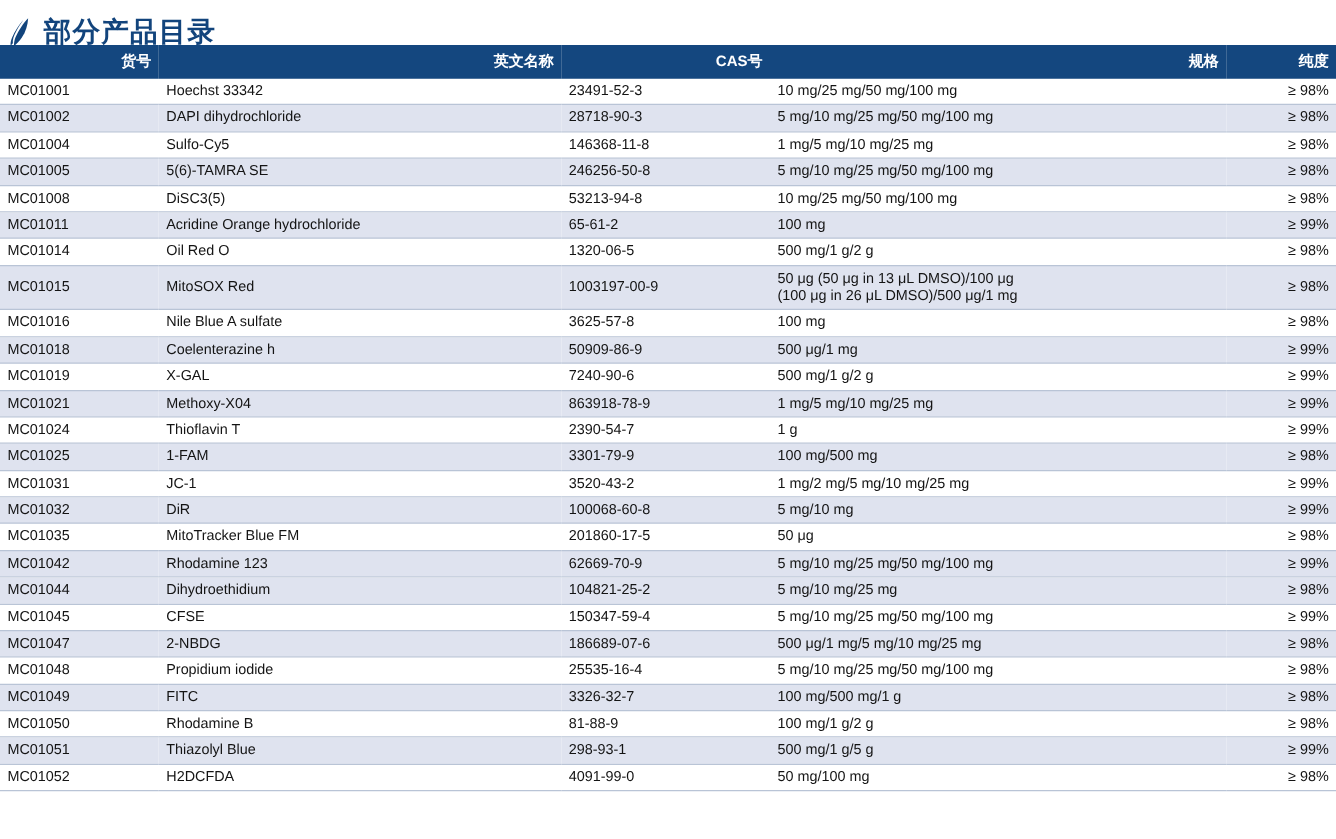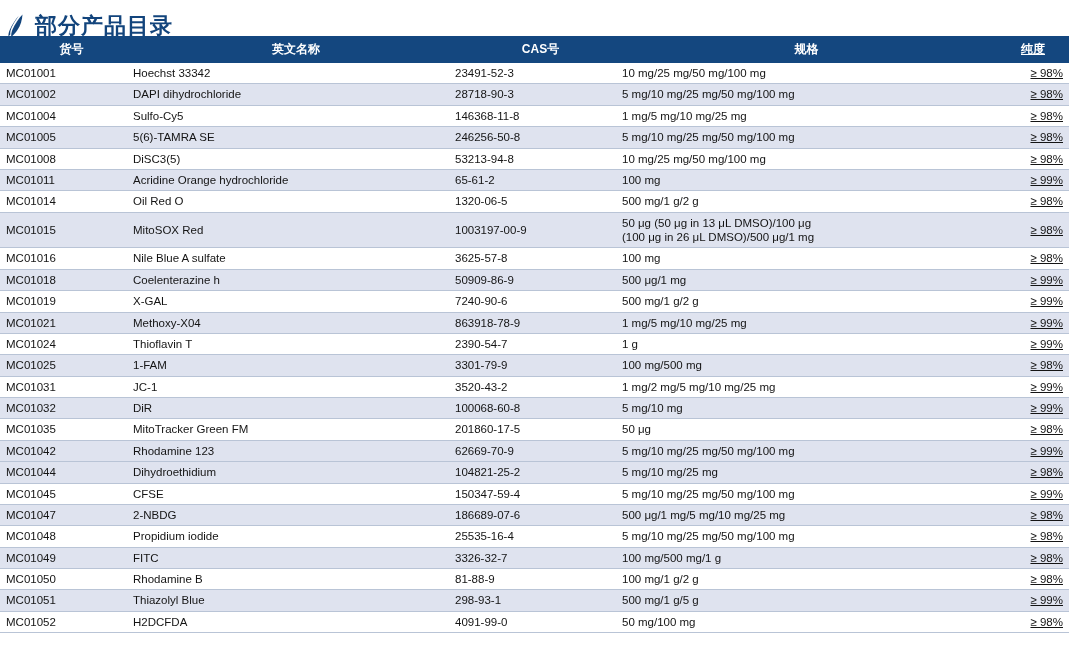--- a/index.html
+++ b/index.html
@@ -47,21 +47,21 @@
   table.catalog {
     border-collapse: collapse;
     width: 1069px;
     table-layout: fixed;
     font-size: 11.5px;
   }
   table.catalog thead th {
     background: #14477f;
     color: #ffffff;
     font-weight: bold;
-    text-align: center;
+    text-align: right;
     font-size: 12px;
     padding: 5px 6px 5px 22px;
     height: 22px;
     box-sizing: border-box;
     vertical-align: middle;
     white-space: nowrap;
   }
   table.catalog tbody td {
     padding: 3px 6px 3px 6px;
     vertical-align: middle;
@@ -82,21 +82,20 @@
   col.c-code   { width: 127px; }
   col.c-name   { width: 322px; }
   col.c-cas    { width: 167px; }
   col.c-spec   { width: 365px; }
   col.c-purity { width: 88px; }
 
   td.purity, th.purity {
     text-align: right;
     padding-right: 12px;
     white-space: nowrap;
-    text-decoration: underline;
   }
   th.purity { padding-right: 12px; }
   .multiline {
     white-space: pre-line;
   }
 </style>
 </head>
 <body>
 
 <div class="page">
@@ -237,21 +236,21 @@
         </tr>
         <tr class="even">
           <td>MC01032</td>
           <td>DiR</td>
           <td>100068-60-8</td>
           <td class="multiline">5 mg/10 mg</td>
           <td class="purity">≥ 99%</td>
         </tr>
         <tr class="odd">
           <td>MC01035</td>
-          <td>MitoTracker Green FM</td>
+          <td>MitoTracker Blue FM</td>
           <td>201860-17-5</td>
           <td class="multiline">50 μg</td>
           <td class="purity">≥ 98%</td>
         </tr>
         <tr class="even">
           <td>MC01042</td>
           <td>Rhodamine 123</td>
           <td>62669-70-9</td>
           <td class="multiline">5 mg/10 mg/25 mg/50 mg/100 mg</td>
           <td class="purity">≥ 99%</td>

